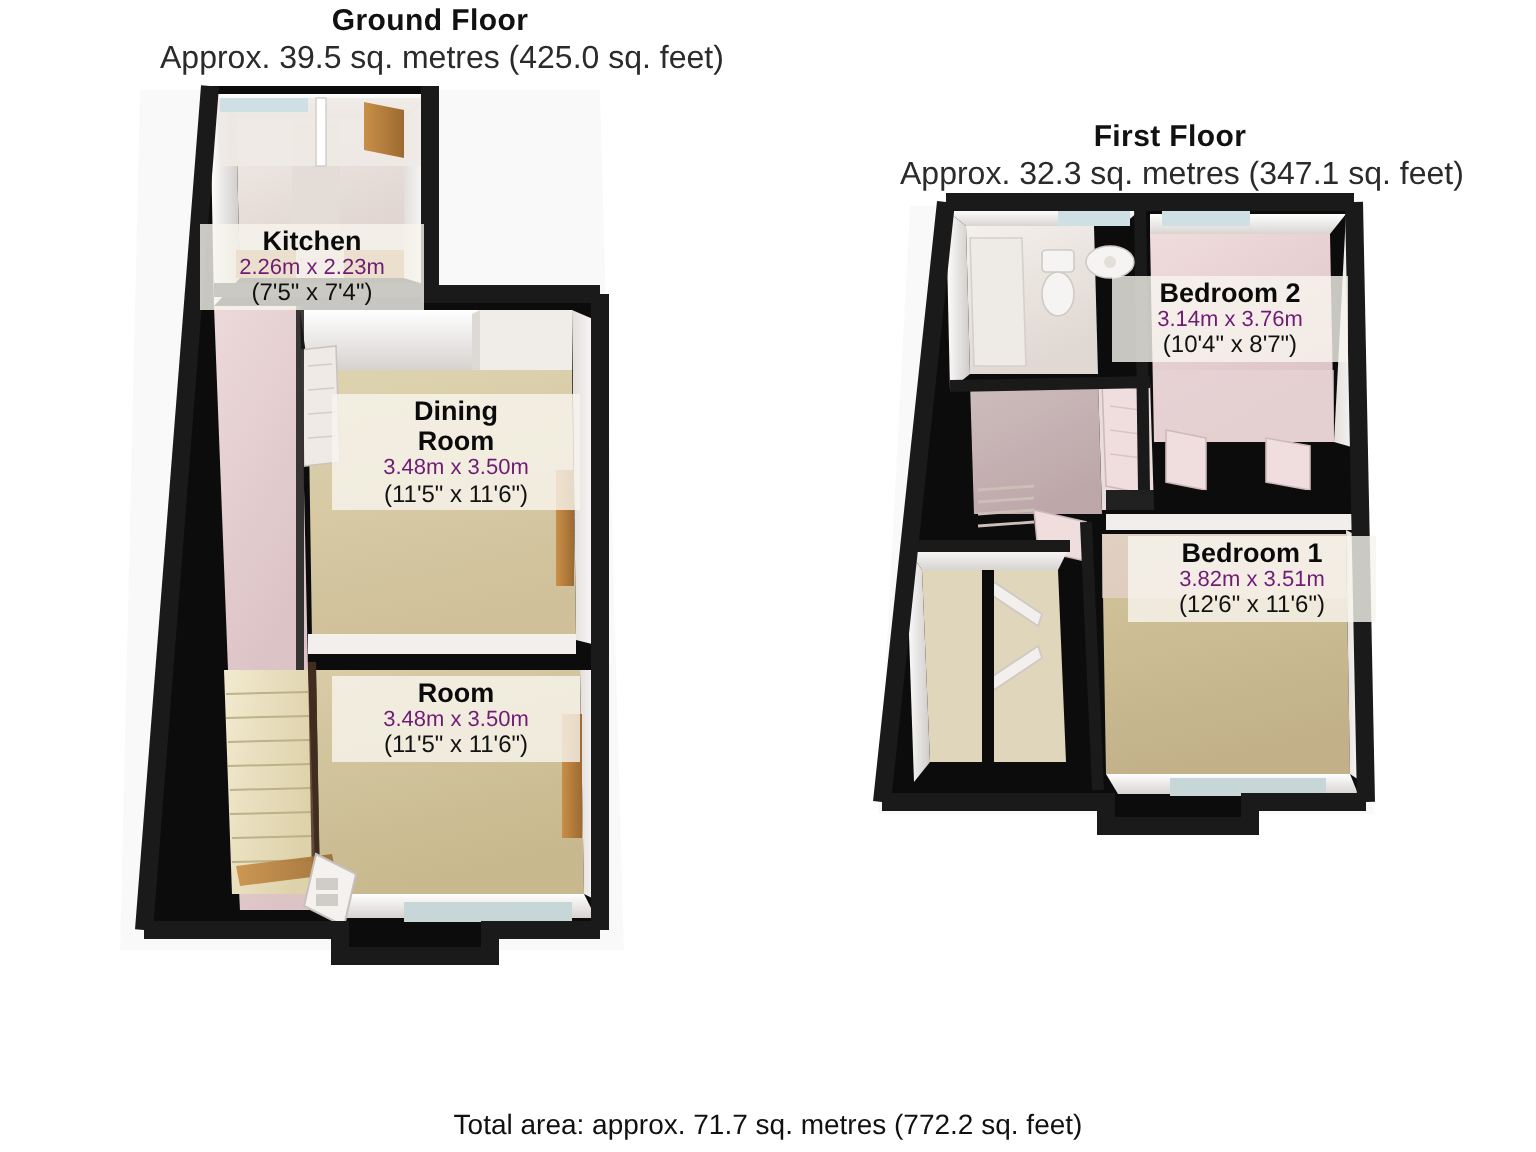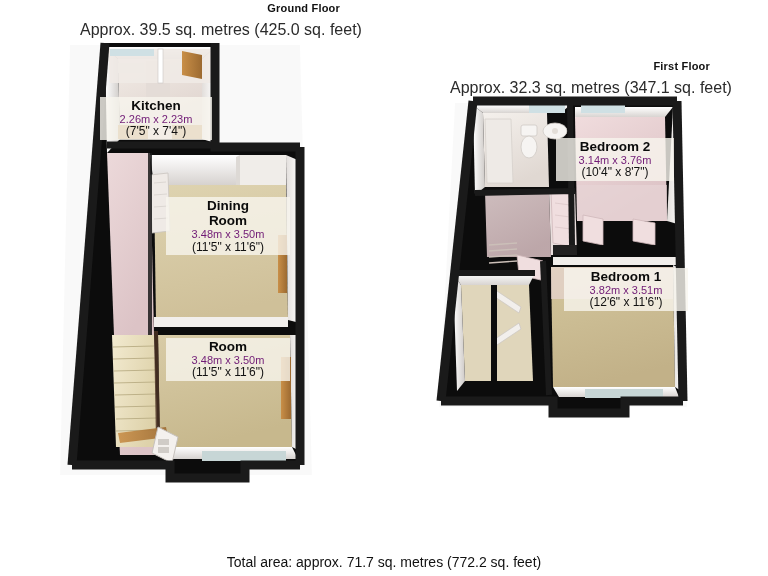--- a/index.html
+++ b/index.html
@@ -18,23 +18,23 @@
   }
 
   .plan-root {
     position: absolute;
     inset: 0;
   }
 
   
   .floor-title {
     position: absolute;
-    text-align: right;
+    text-align: center;
     font-weight: bold;
-    font-size: 11px;
+    font-size: 15px;
     letter-spacing: 0.2px;
     color: #111111;
     white-space: nowrap;
   }
   .floor-subtitle {
     position: absolute;
     text-align: center;
     font-size: 16px;
     color: #2b2b2b;
     white-space: nowrap;
@@ -75,21 +75,21 @@
     display: block;
     font-size: 11px;
     color: #701a75;
   }
   .room-label .rdimf {
     display: block;
     font-size: 12px;
     color: #111111;
   }
 
-  #lbl-kitchen  { left: 100px; top: 97px;  width: 106px; }
+  #lbl-kitchen  { left: 100px; top: 112px;  width: 106px; }
   #lbl-dining   { left: 166px; top: 185px; width: 118px; margin-top: 12px; }
   #lbl-living   { left: 166px; top: 338px; width: 118px; }
   #lbl-bed2     { left: 556px; top: 138px; width: 112px; }
   #lbl-bed1     { left: 564px; top: 268px; width: 118px; }
 
   
   .watermark {
     position: absolute;
     z-index: 5;
     pointer-events: none;

